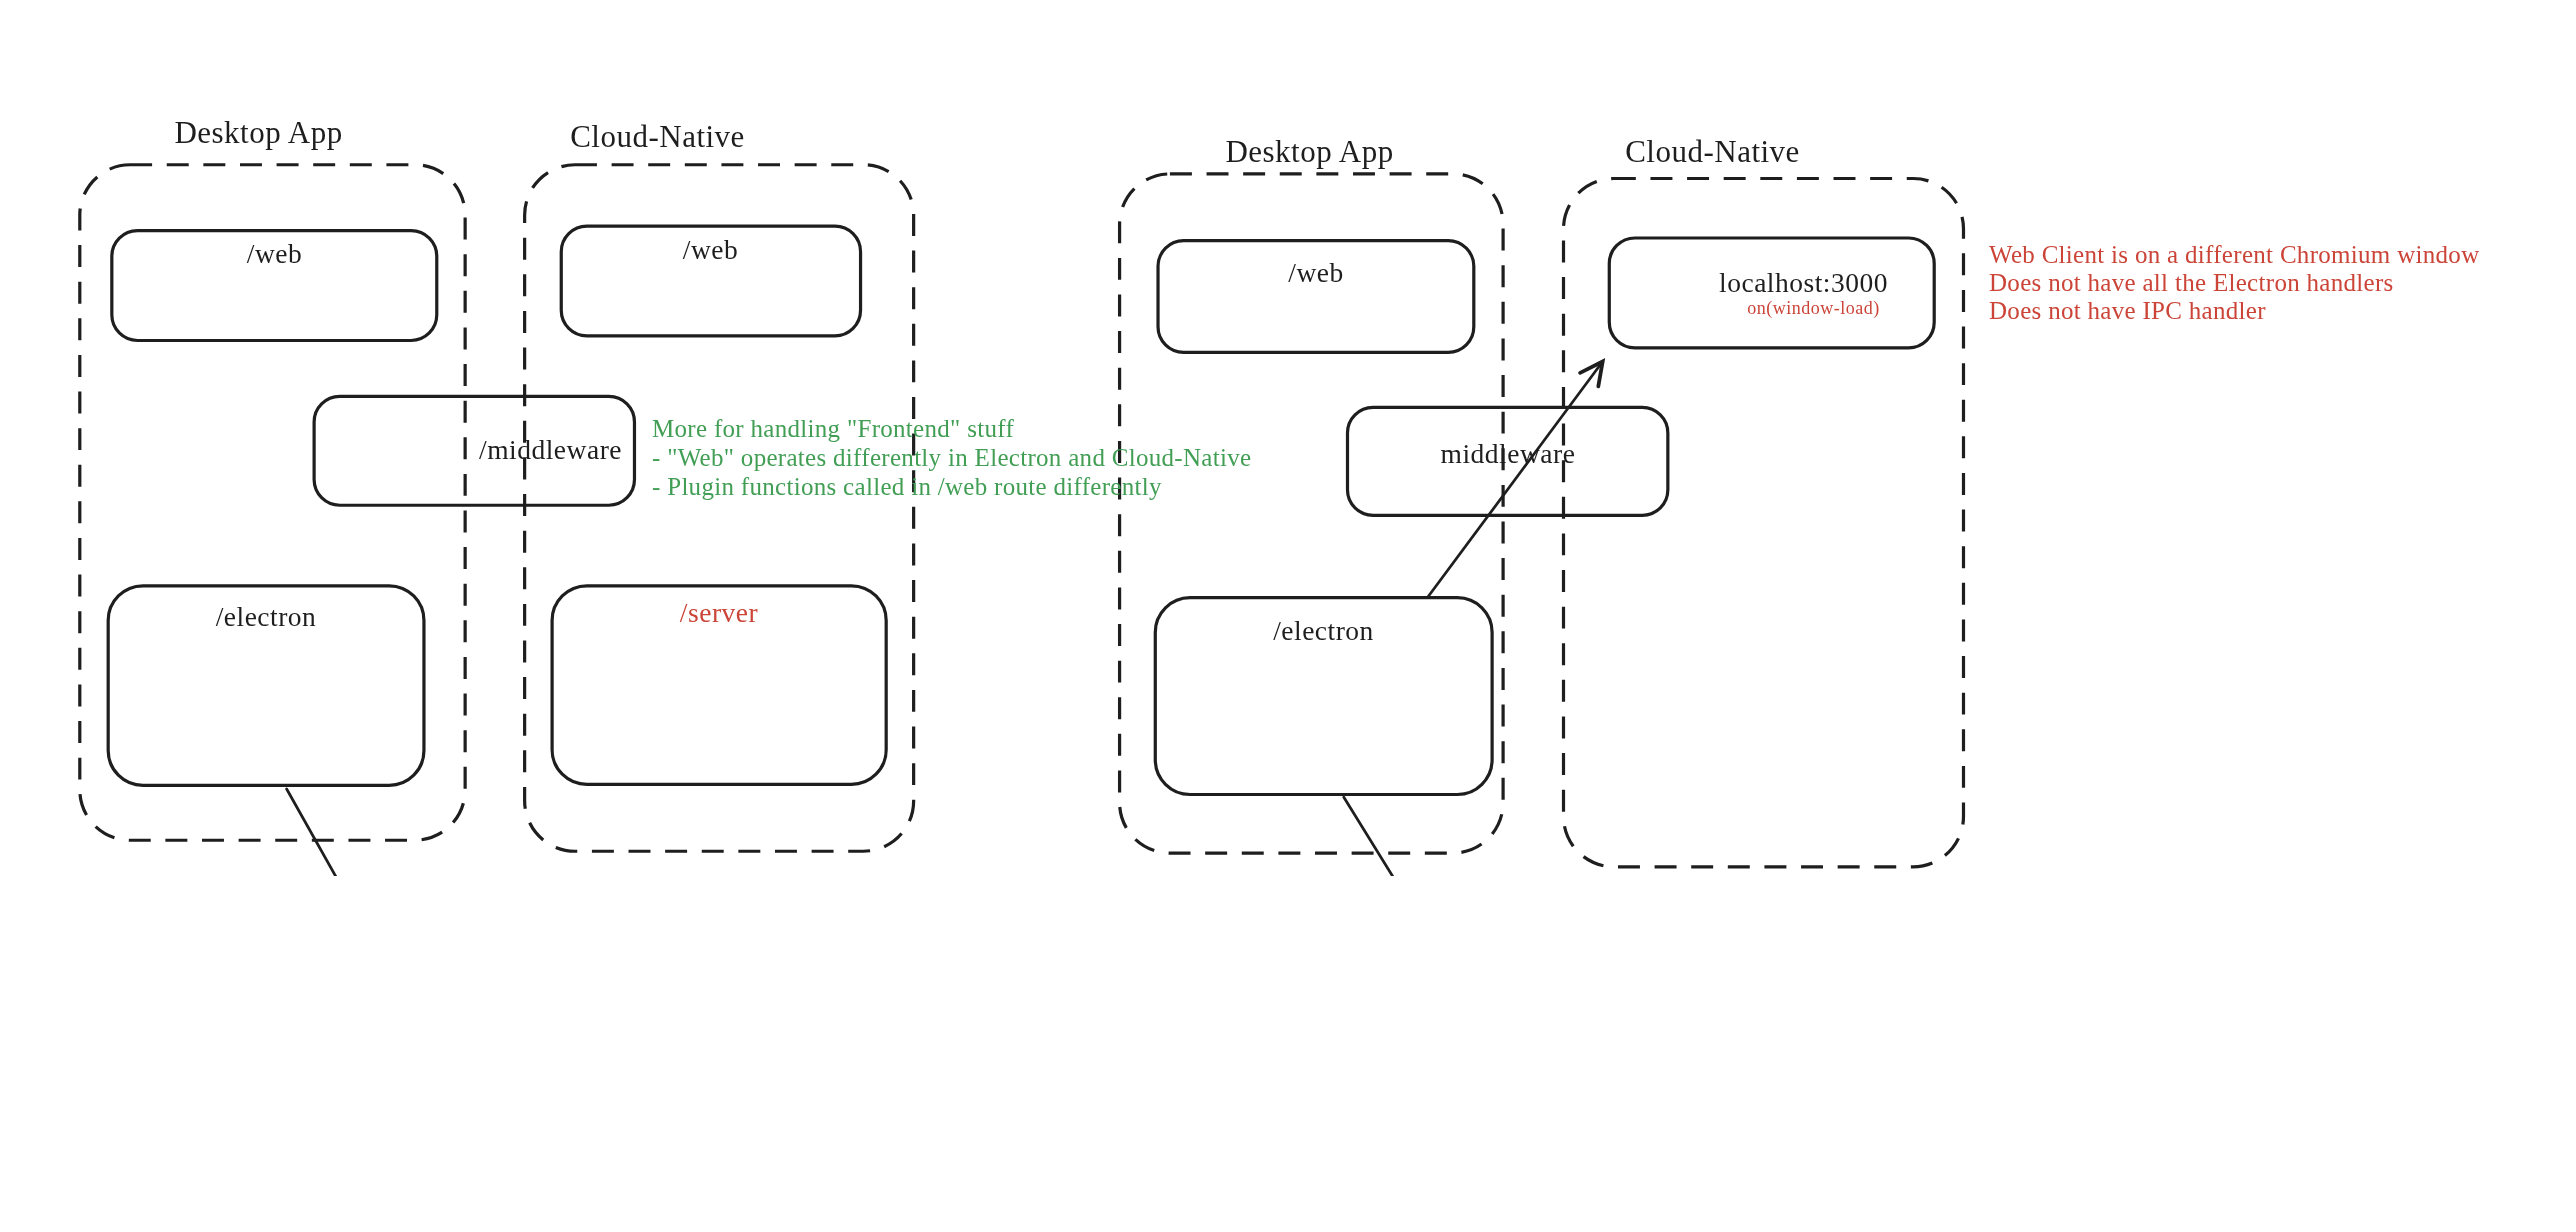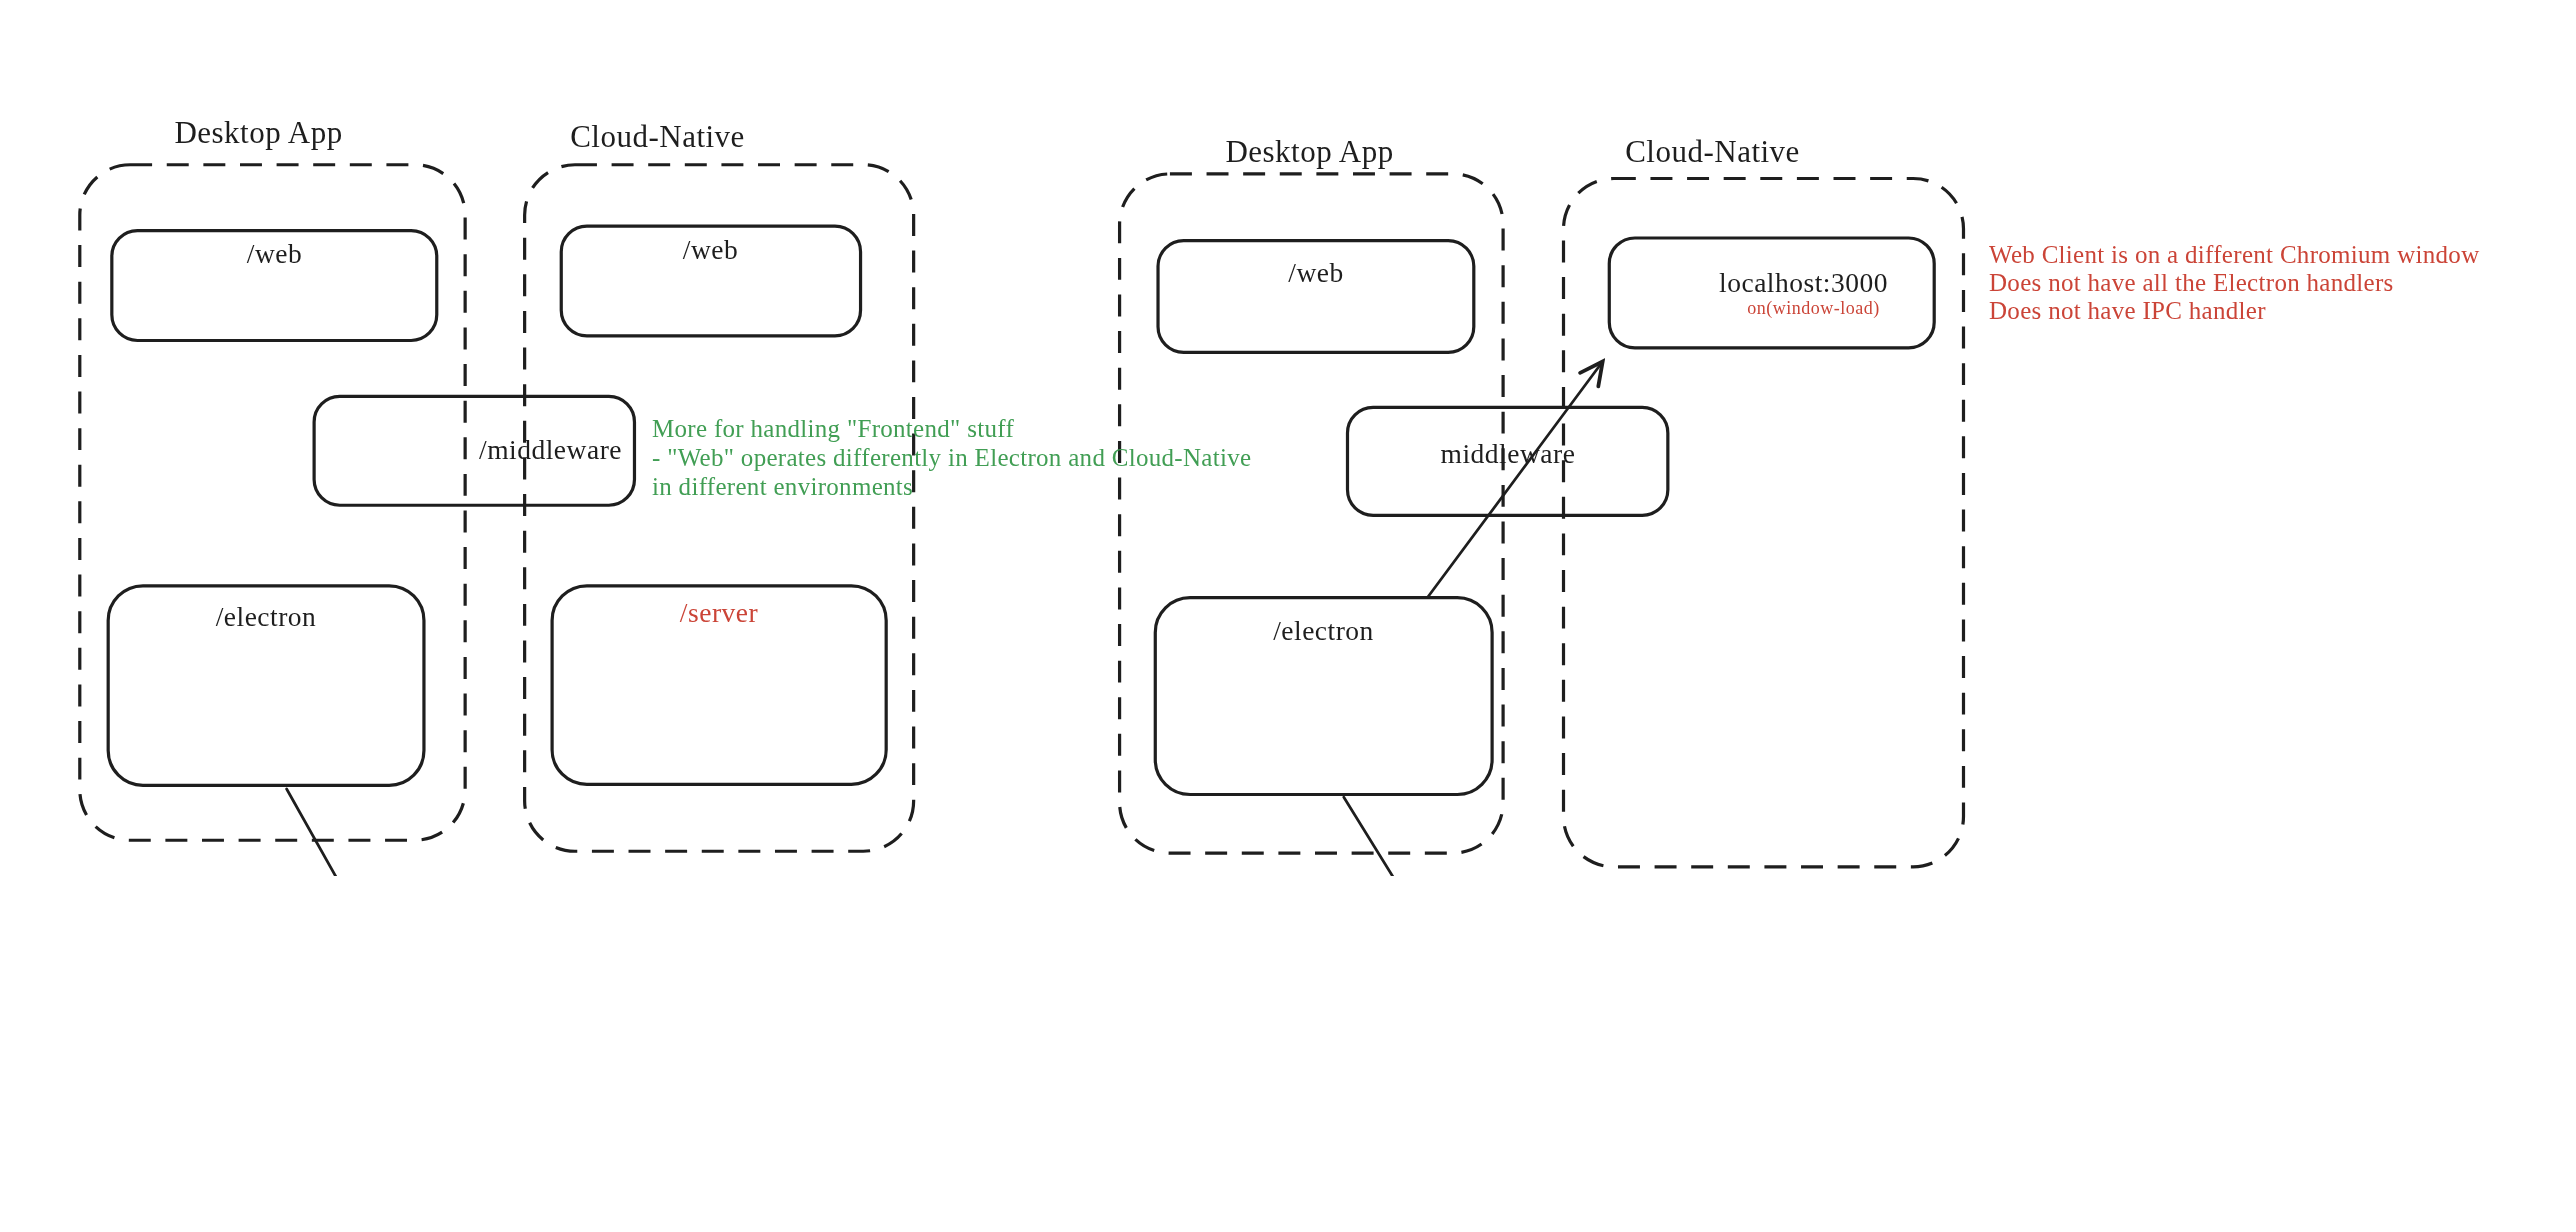--- a/index.html
+++ b/index.html
@@ -83,21 +83,21 @@
 
   <div class="lbl box-lbl" style="left:108px;top:601px;width:316px;">/electron</div>
 
   <div class="lbl box-lbl red-text" style="left:552px;top:597px;width:334px;">/server</div>
 
   <div class="lbl box-lbl" style="left:320px;top:1016px;width:337px;">/plugins</div>
 
   <div class="note green" style="left:652px;top:414px;">
     <div>More for handling "Frontend" stuff</div>
     <div>- "Web" operates differently in Electron and Cloud-Native</div>
-    <div>in different environments</div>
+    <div>- Plugin functions called in /web route differently</div>
   </div>
 
   <div class="lbl group-lbl" style="left:1172px;top:134px;width:275px;">Desktop App</div>
 
   <div class="lbl group-lbl" style="left:1575px;top:134px;width:275px;">Cloud-Native</div>
 
   <div class="lbl box-lbl" style="left:1158px;top:257px;width:316px;">/web</div>
 
   <div class="lbl box-lbl" style="left:1609px;top:267px;width:325px;padding-left:32px;">localhost:3000</div>
 

